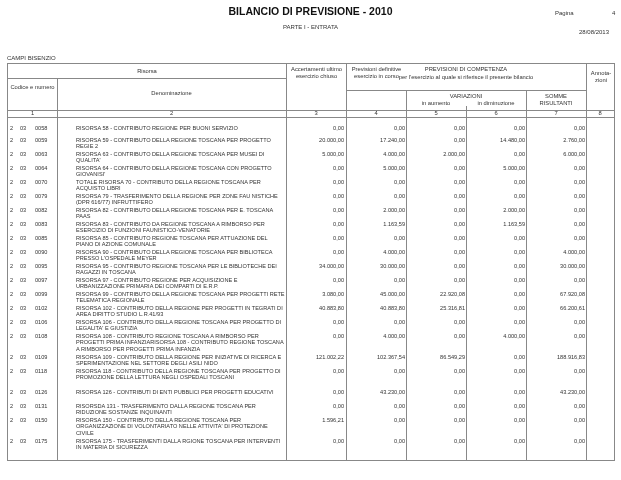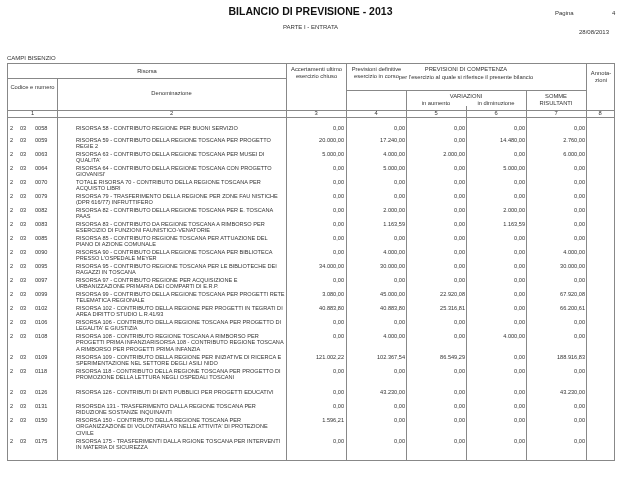--- a/index.html
+++ b/index.html
@@ -28,21 +28,21 @@
   .num { position:absolute; text-align:right; width:70px; }
   .n3 { left:266px; }
   .n4 { left:327px; }
   .n5 { left:387px; }
   .n6 { left:447px; }
   .n7 { left:507px; }
 </style>
 </head>
 <body>
 
-<div class="title">BILANCIO DI PREVISIONE - 2013</div>
+<div class="title">BILANCIO DI PREVISIONE - 2010</div>
 <div class="subtitle">PARTE I - ENTRATA</div>
 <div class="page-label">Pagina</div>
 <div class="page-num">4</div>
 <div class="date">28/08/2013</div>
 <div class="entity">CAMPI BISENZIO</div>
 
 <div class="table">
 
   <div class="vline" style="left:49px;top:14px;height:383px;"></div>
   <div class="vline" style="left:278px;height:397px;"></div>

